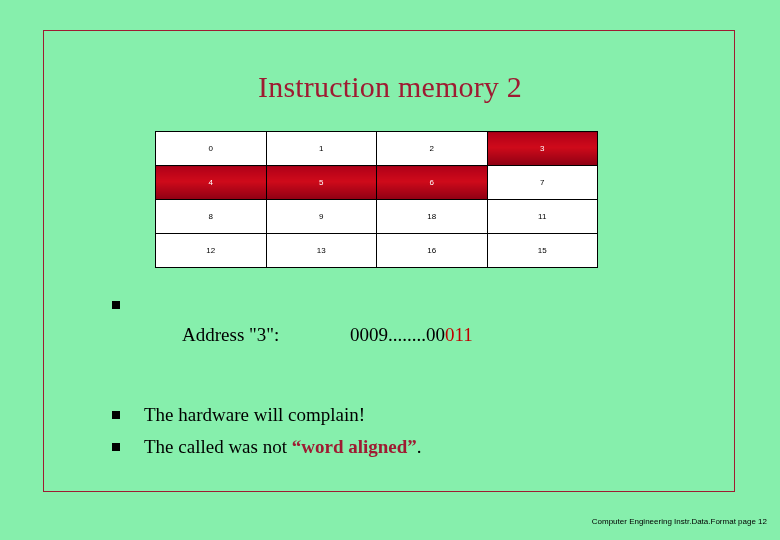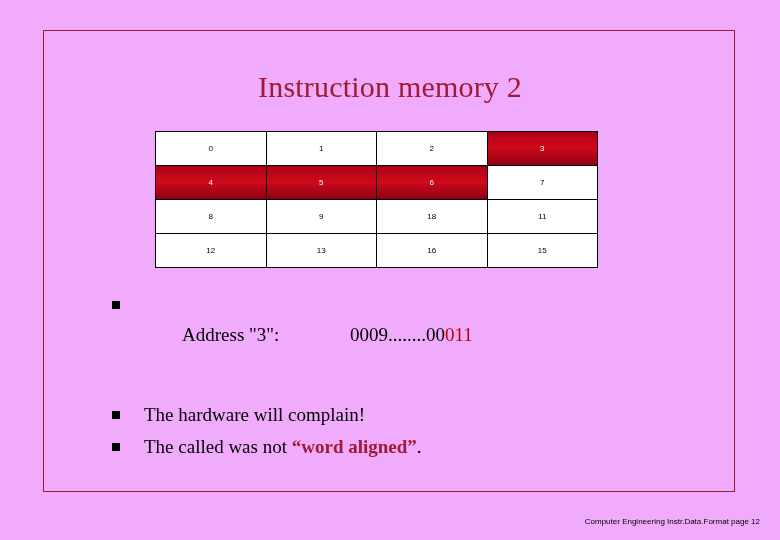--- a/index.html
+++ b/index.html
@@ -11,21 +11,21 @@
     width: 780px;
     height: 540px;
     font-family: "Liberation Serif", serif;
     overflow: hidden;
   }
   .slide {
     position: absolute;
     left: 0; top: 0;
     width: 780px;
     height: 540px;
-    background: #f0abfc;
+    background: #86efac;
   }
   .slide-border {
     position: absolute;
     left: 43px;
     top: 30px;
     width: 692px;
     height: 462px;
     border: 1px solid #9e1b32;
     box-sizing: border-box;
   }
@@ -101,20 +101,21 @@
   }
   .footer {
     position: absolute;
     left: 0;
     top: 517px;
     width: 760px;
     text-align: right;
     font-family: "Liberation Sans", sans-serif;
     font-size: 8px;
     color: #000000;
+    padding-left: 7px;
   }
 </style>
 </head>
 <body>
 
 <div class="slide">
   <div class="slide-border"></div>
 
   <div class="title">Instruction memory 2</div>
 

